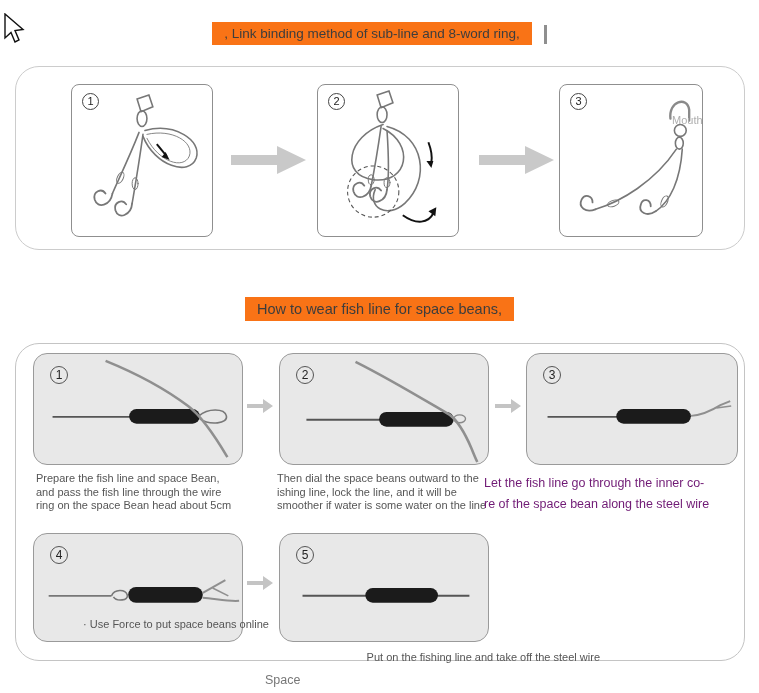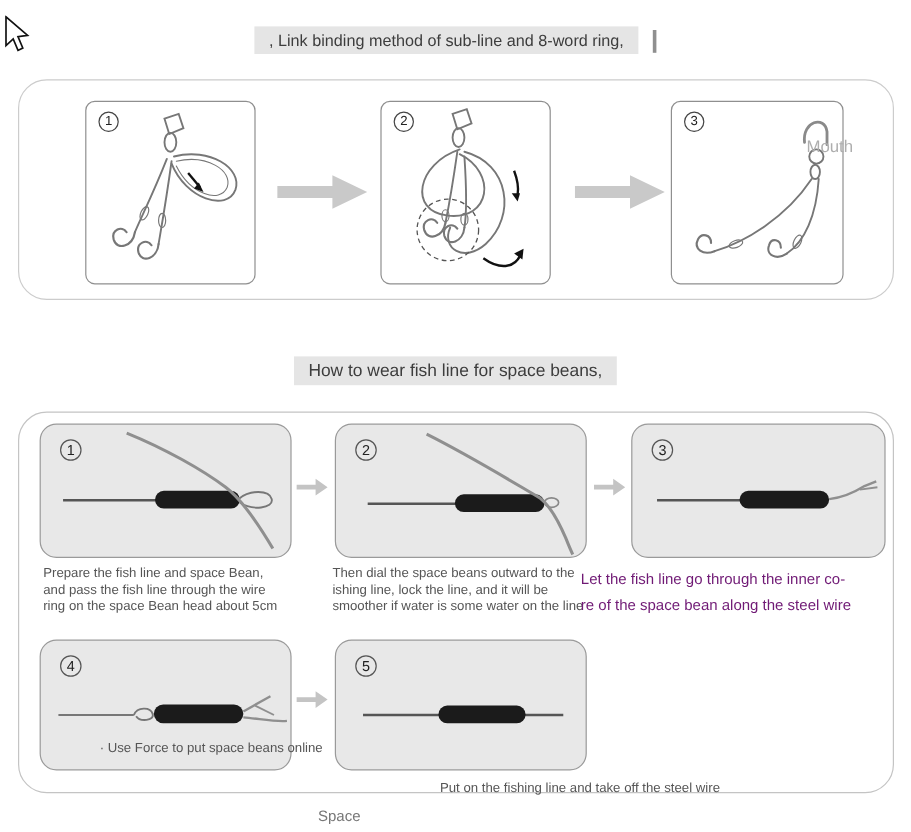--- a/index.html
+++ b/index.html
@@ -2,21 +2,21 @@
 <html><head>
 <meta charset="utf-8">
 <style>
   * { margin:0; padding:0; box-sizing:border-box; }
   html,body { background:#fff; }
   body { font-family:"Liberation Sans", sans-serif; }
   .page { position:relative; width:759px; height:693px; background:#ffffff; overflow:hidden; }
 
   
   .title-row { position:absolute; left:0; right:0; text-align:center; }
-  .title-text { display:inline-block; background:#e5e5e5; color:#3d3d3d; padding:4px 12px; }
+  .title-text { display:inline-block; background:#f97316; color:#3d3d3d; padding:4px 12px; }
   .top-title-row { top:22px; font-size:13.5px; }
   .mid-title-row { top:297px; font-size:14.5px; }
   .caret { display:inline-block; width:3px; height:19px; background:#8f8f8f; vertical-align:middle; margin-left:12px; }
 
   
   .card { position:absolute; border:1px solid #cccccc; border-radius:24px; background:#fff; }
   .card-top { left:15px; top:66px; width:730px; height:184px; }
   .card-bottom { left:15px; top:343px; width:730px; height:318px; border-color:#c4c4c4; }
 
   
@@ -30,21 +30,21 @@
   .badge { position:absolute; border:1px solid #444; border-radius:50%; text-align:center;
            color:#222; background:#fff; }
   .badge-k { left:10px; top:8px; width:17px; height:17px; font-size:11px; line-height:15px; }
   .badge-b { left:16px; top:12px; width:18px; height:18px; font-size:12px; line-height:16px; background:transparent; border-color:#555; }
 
   .arrow { position:absolute; }
 
   .caption { position:absolute; color:#555; font-size:11px; line-height:13.5px; white-space:pre-line; }
   .caption-lg { font-size:12.5px; line-height:21px; color:#701a75; }
   .bean-label { position:absolute; left:265px; top:650px; font-size:12.5px; line-height:21px; color:#777; white-space:pre-line;margin-top:20px; }
-  .mouth-label { position:absolute; left:112px; top:29px; font-size:14px; color:#aeaeae; }
+  .mouth-label { position:absolute; left:112px; top:29px; font-size:11px; color:#aeaeae; }
 
   .cursor { position:absolute; left:2px; top:13px; }
 </style>
 </head>
 <body>
 
 <div class="page">
 
   <svg class="cursor" width="24" height="32" viewBox="0 0 24 32">
     <path d="M3,1 L3,25 L9,19.5 L13,29 L17,27 L13,17.5 L21,16.5 Z" fill="#fff" stroke="#111" stroke-width="1.4"></path>

